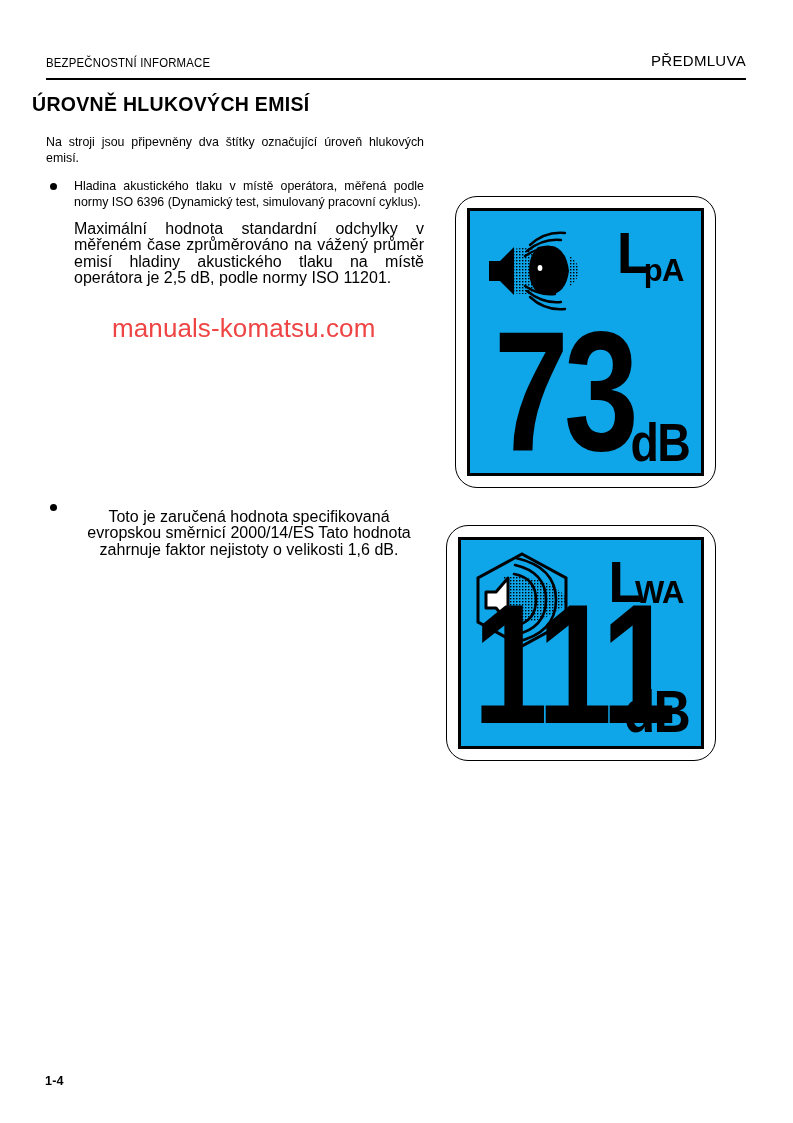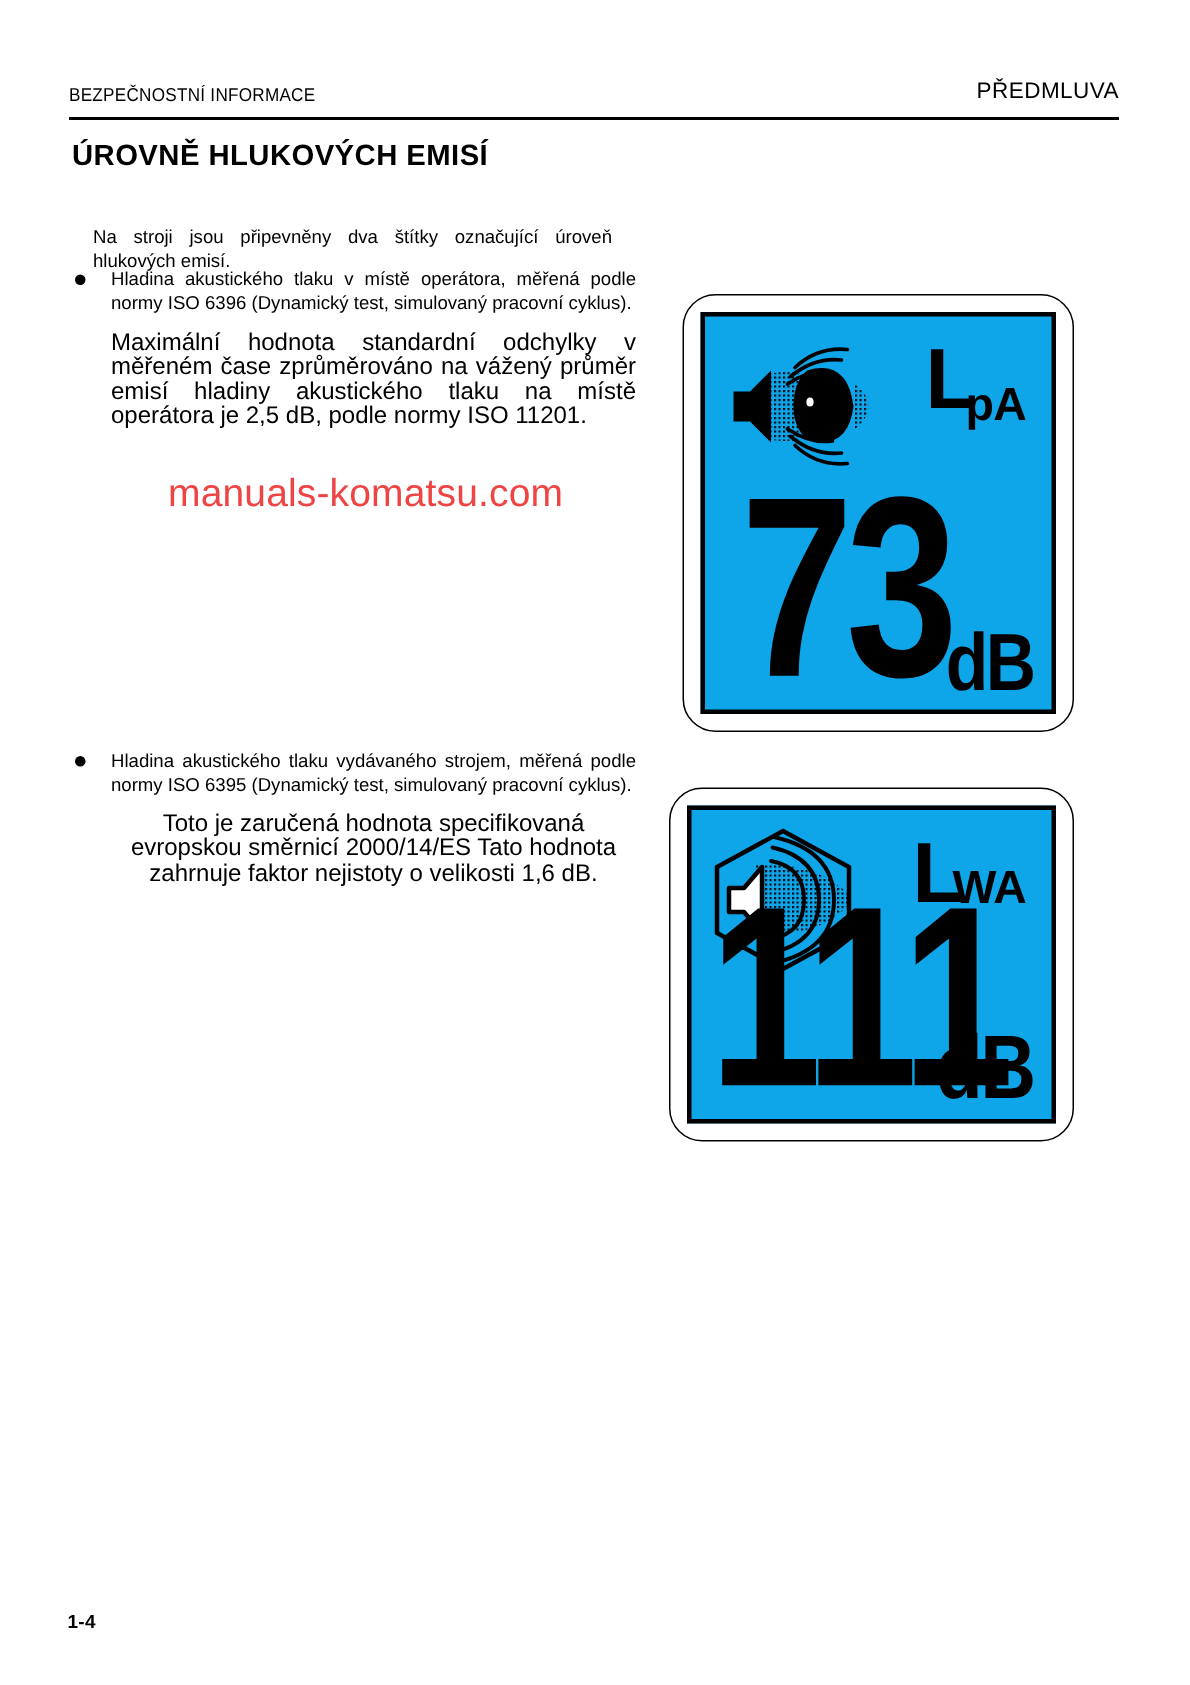--- a/index.html
+++ b/index.html
@@ -56,39 +56,39 @@
     left: 0;
     top: 22px;
     width: 700px;
     height: 2px;
     background: #000;
   }
 
   
   .sec-title {
     position: absolute;
-    left: 48px;
+    left: 32px;
     top: 93px;
     font-size: 19.5px;
     font-weight: bold;
     letter-spacing: 0.3px;
     white-space: nowrap;
   }
 
   
   .col {
     position: absolute;
     left: 46px;
     width: 378px;
     font-size: 12.4px;
     line-height: 16.4px;
     text-align: justify;
   }
   .col p {
-    margin: 16px;
+    margin: 0;
   }
 
   .intro { top: 134px; }
 
   .bullet-block {
     position: absolute;
     left: 46px;
     width: 378px;
   }
   .bullet-row {
@@ -248,21 +248,20 @@
       <span>Hladina akustického tlaku v místě operátora, měřená podle normy ISO 6396 (Dynamický test, simulovaný pracovní cyklus).</span>
     </div>
     <div class="sub-para">Maximální hodnota standardní odchylky v měřeném čase zprůměrováno na vážený průměr emisí hladiny akustického tlaku na místě operátora je 2,5 dB, podle normy ISO 11201.</div>
   </div>
 
   <div class="watermark">manuals-komatsu.com</div>
 
   <div class="bullet-block" style="top:499px">
     <div class="bullet-row">
       <span class="bullet-dot"></span>
-      <span>Hladina akustického tlaku vydávaného strojem, měřená podle normy ISO 6395 (Dynamický test, simulovaný pracovní cyklus).</span>
     </div>
     <div class="sub-para just-last">Toto je zaručená hodnota specifikovaná evropskou směrnicí 2000/14/ES Tato hodnota zahrnuje faktor nejistoty o velikosti 1,6 dB.</div>
   </div>
 
   <div class="decal" id="decal-lpa">
     <div class="decal-inner">
 
       <div class="decal-icon">
         <svg width="120" height="100" viewBox="0 0 120 100" xmlns="http://www.w3.org/2000/svg">
           <defs>

